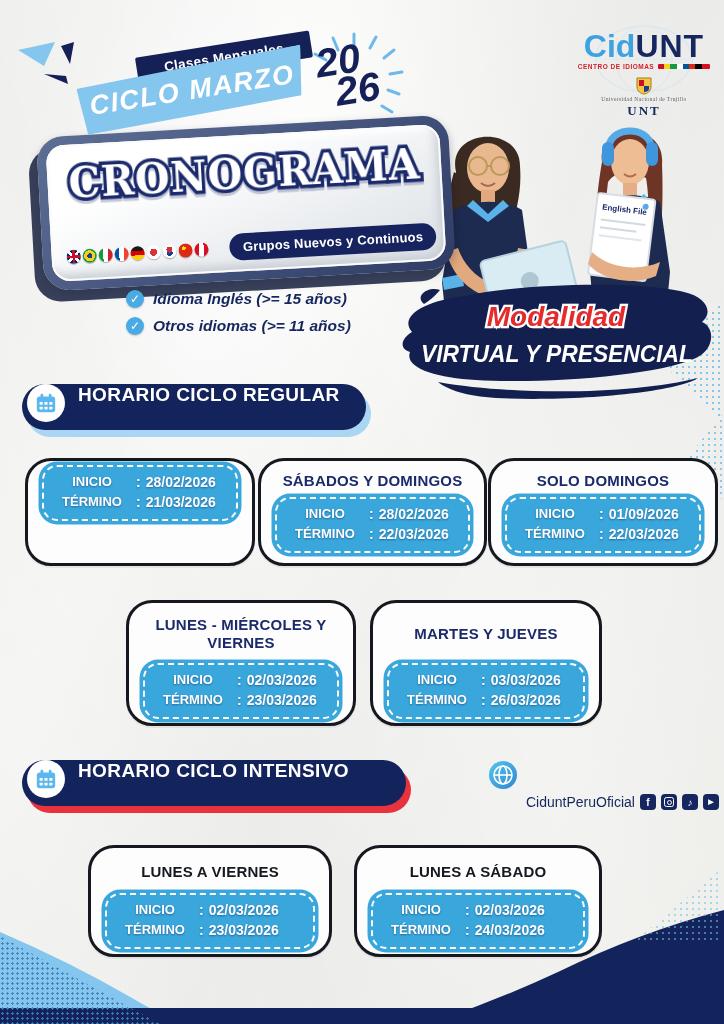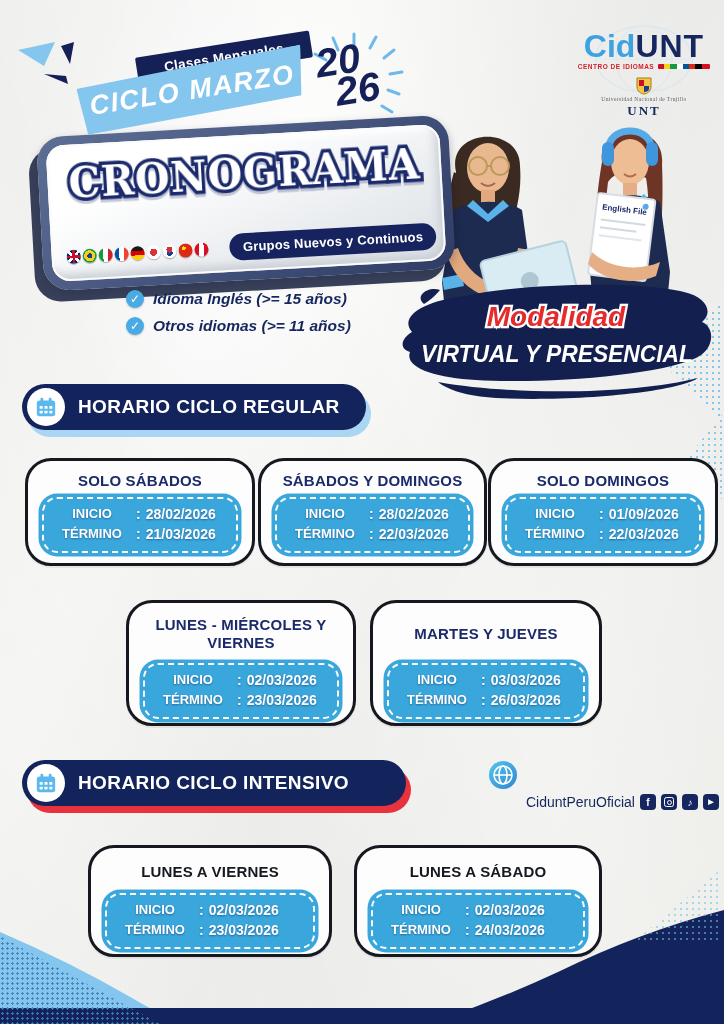--- a/index.html
+++ b/index.html
@@ -77,21 +77,21 @@
   .dots{position:absolute;background-image:radial-gradient(#74bfe9 1.1px,transparent 1.35px);
     background-size:6px 6px;}
   .dots-r1{left:650px;top:298px;width:74px;height:124px;opacity:.85;clip-path:polygon(100% 0,100% 100%,20% 55%);}
   .dots-r2{left:688px;top:412px;width:36px;height:90px;opacity:.8;clip-path:polygon(100% 0,100% 100%,0 50%);}
   .dots-r3{left:636px;top:870px;width:84px;height:70px;opacity:.55;clip-path:polygon(100% 0,0 100%,100% 100%);z-index:2;}
   .dots-bl{left:0;top:936px;width:160px;height:88px;opacity:.9;z-index:2;
     background-image:radial-gradient(#3f7fb5 1.1px,transparent 1.35px);background-size:5px 5px;
     clip-path:polygon(0 0,100% 100%,0 100%);}
   
   .section-pill{position:absolute;height:46px;background:#13235b;border-radius:24px;z-index:5;
-    display:flex;align-items:center;gap:13px;padding:0 20px 0 5px;box-sizing:border-box;}
+    display:flex;gap:13px;padding:0 20px 0 5px;box-sizing:border-box;}
   .section-pill.regular{left:22px;top:384px;width:344px;box-shadow:5px 7px 0 #a8d6f3;}
   .section-pill.intensivo{left:22px;top:760px;width:384px;box-shadow:5px 7px 0 #e8323d;}
   .icon-circle{width:38px;height:38px;background:#fff;border-radius:50%;flex:none;
     display:flex;align-items:center;justify-content:center;}
   .section-title{color:#fff;font-weight:800;font-size:19px;letter-spacing:.4px;white-space:nowrap;}
   
   .card{position:absolute;background:#fdfdfd;border:3.5px solid #15181f;border-radius:26px;
     box-sizing:border-box;text-align:center;z-index:5;box-shadow:0 2px 0 rgba(0,0,0,.06);}
   .card-title{font-weight:800;color:#1b2a6b;font-size:15px;line-height:1.2;letter-spacing:.2px;
     display:flex;align-items:center;justify-content:center;padding:11px 14px 3px;}
@@ -292,21 +292,20 @@
           <rect x="5" y="16" width="3.4" height="3" rx="0.6"></rect>
             <rect x="10.3" y="16" width="3.4" height="3" rx="0.6"></rect>
             <rect x="15.6" y="16" width="3.4" height="3" rx="0.6"></rect>
         </g>
       </svg>
     </span>
     <span class="section-title">HORARIO CICLO REGULAR</span>
   </div>
 
   <div class="card c1">
-    <div class="card-title">SOLO SÁBADOS</div>
     <div class="sched-pill">
       <div class="sched-row">
           <span class="sched-label">INICIO</span>
         <span class="sched-value">
             <span>:</span>
             <span>28/02/2026</span>
           </span>
         </div>
       <div class="sched-row">
           <span class="sched-label">TÉRMINO</span>

